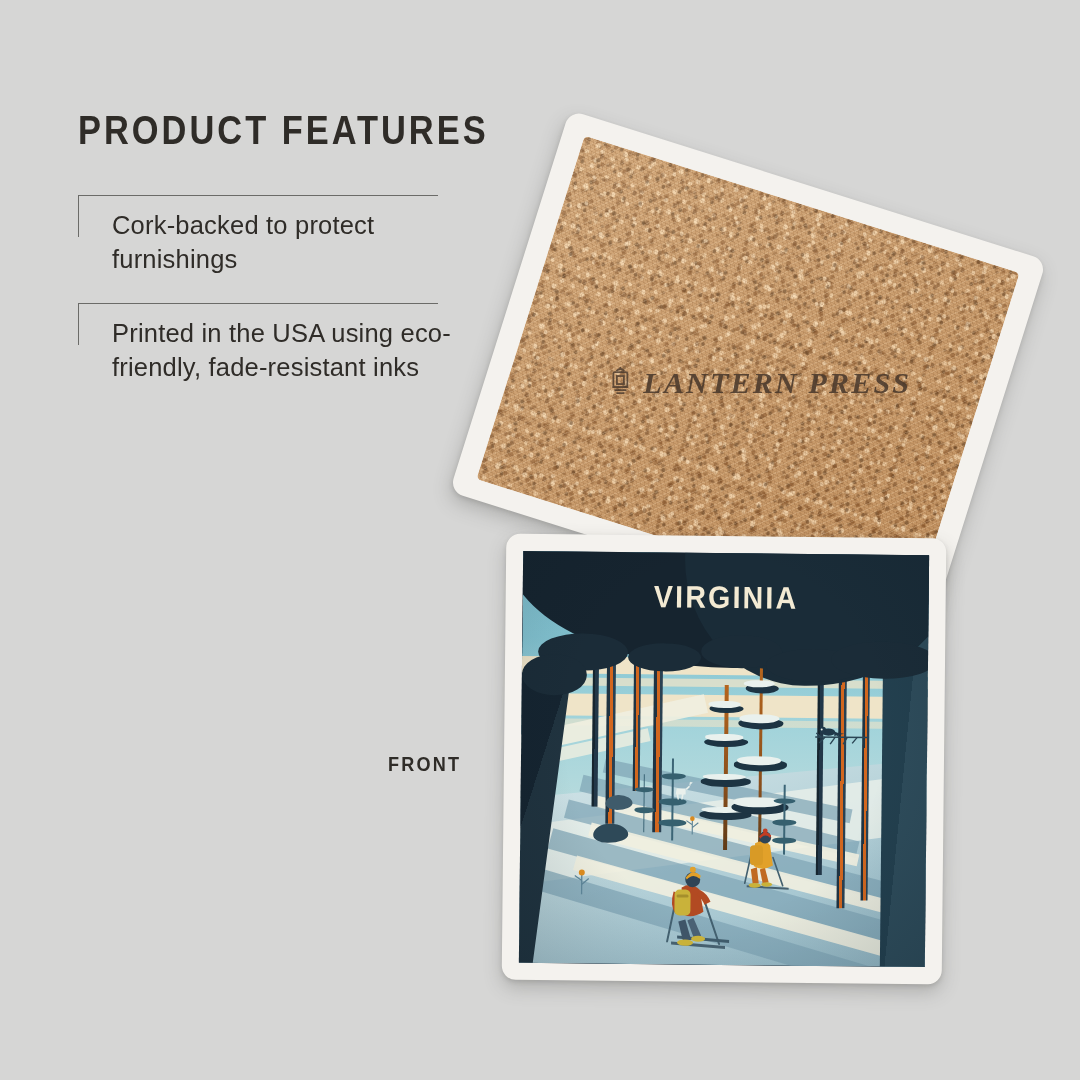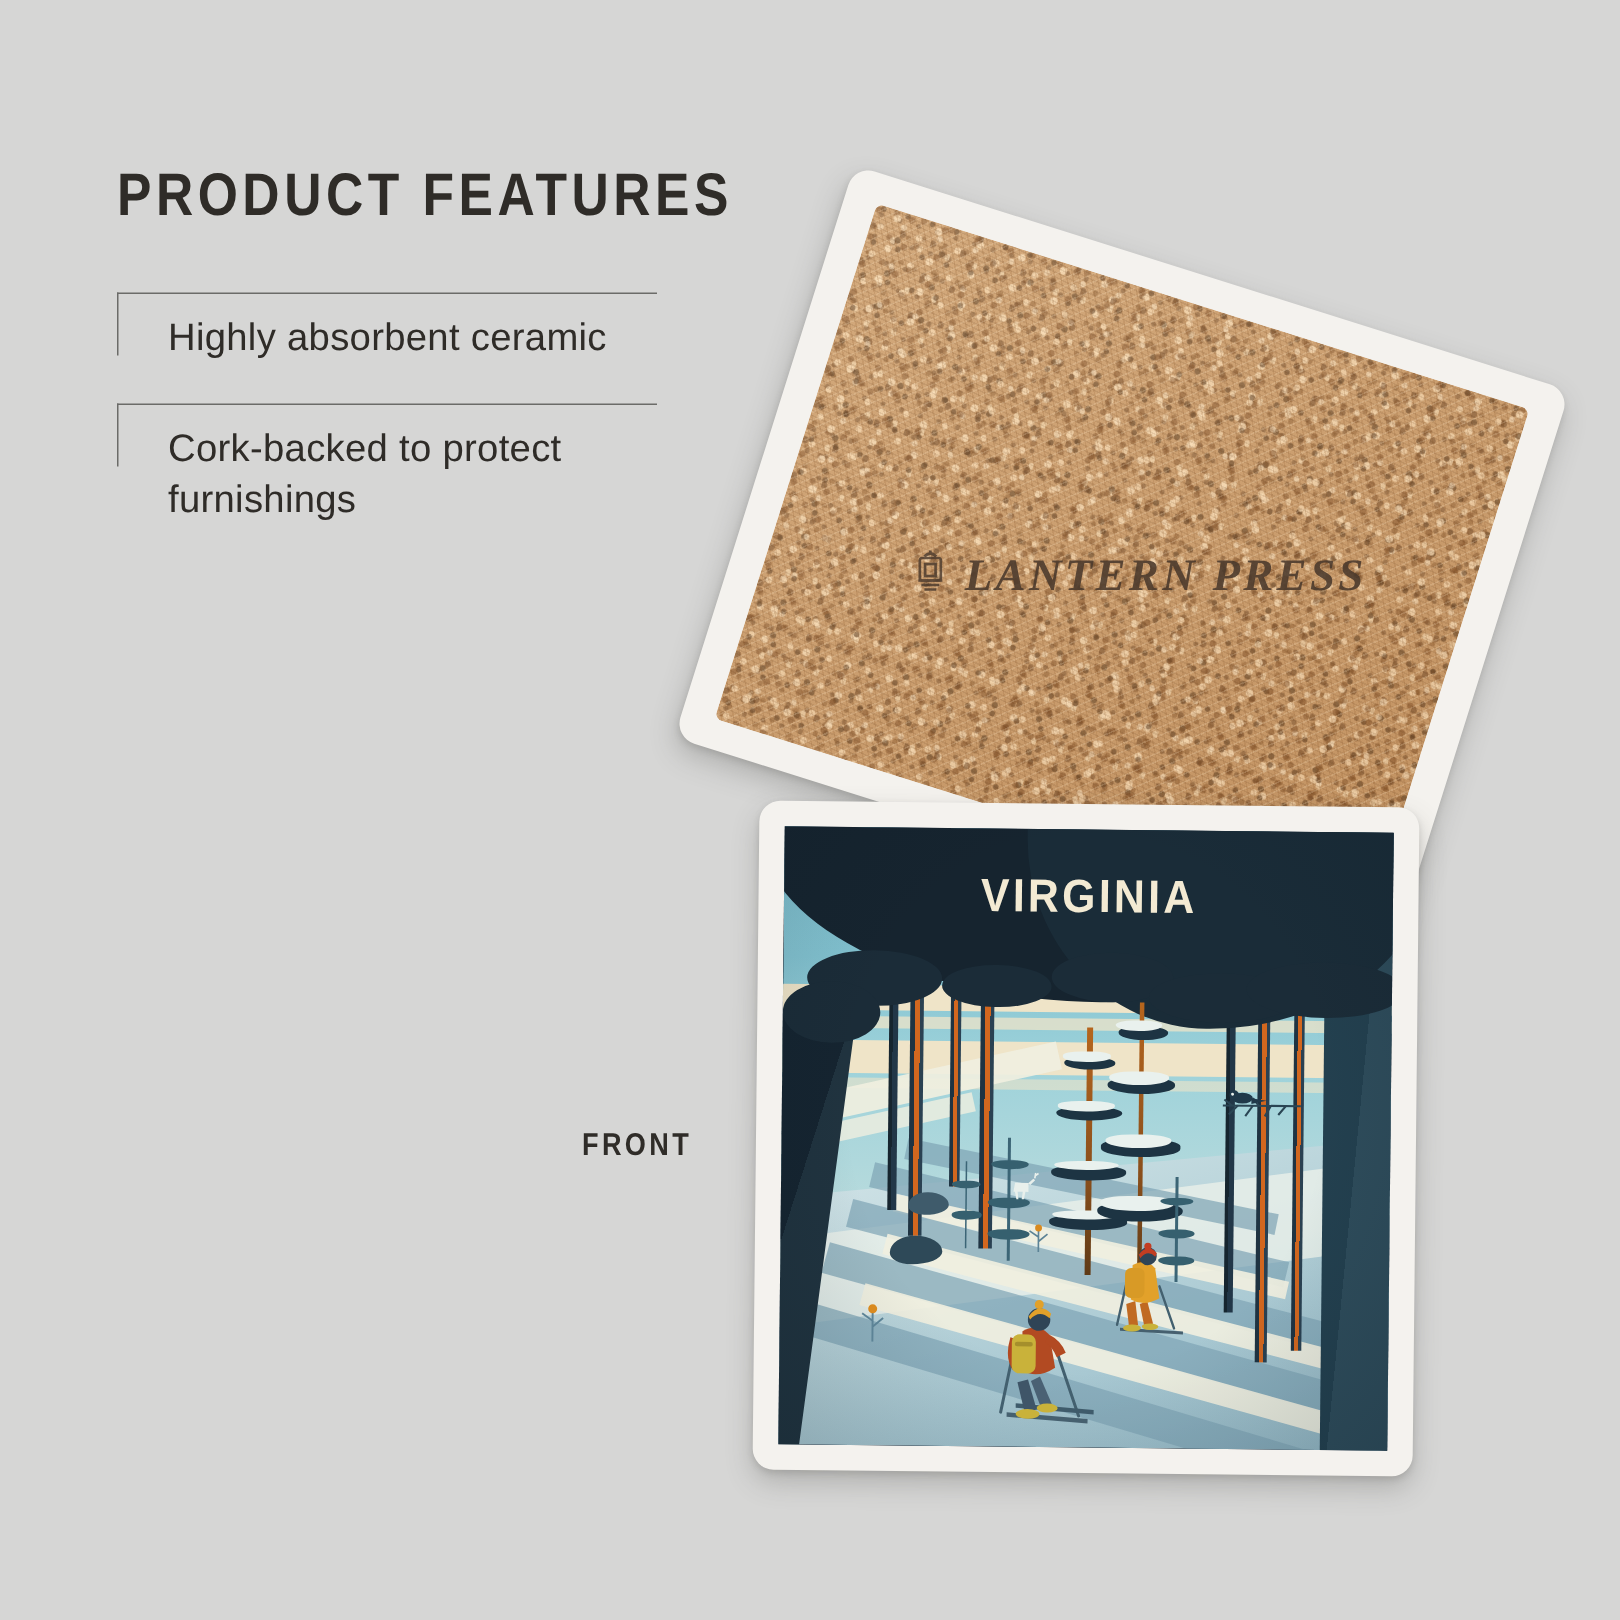--- a/index.html
+++ b/index.html
@@ -203,32 +203,32 @@
     background:radial-gradient(ellipse at 50% 45%, rgba(0,0,0,0) 55%, rgba(10,25,35,.18) 100%);}
 </style>
 </head>
 <body style="background: rgb(214, 214, 213);">
 
 <div class="stage">
 
   <div class="features">
     <h1 class="features-title">PRODUCT FEATURES</h1>
 
-    <div class="feature">
-      <span class="rule-h"></span>
-      <span class="rule-v"></span>
-      <p class="feature-text">Highly absorbent ceramic</p>
-    </div>
 
     <div class="feature">
       <span class="rule-h"></span>
       <span class="rule-v"></span>
       <p class="feature-text">Cork-backed to protect furnishings</p>
     </div>
 
+    <div class="feature">
+      <span class="rule-h"></span>
+      <span class="rule-v"></span>
+      <p class="feature-text">Printed in the USA using eco-friendly, fade-resistant inks</p>
+    </div>
   </div>
 
   <div class="side-label" id="label-back">BACK</div>
   <div class="side-label" id="label-front">FRONT</div>
 
   <div class="coaster" id="coaster-back">
     <div class="inner"></div>
     <div class="brand">
       <span class="lantern-icon">
         <svg width="26" height="30" viewBox="0 0 26 30">

